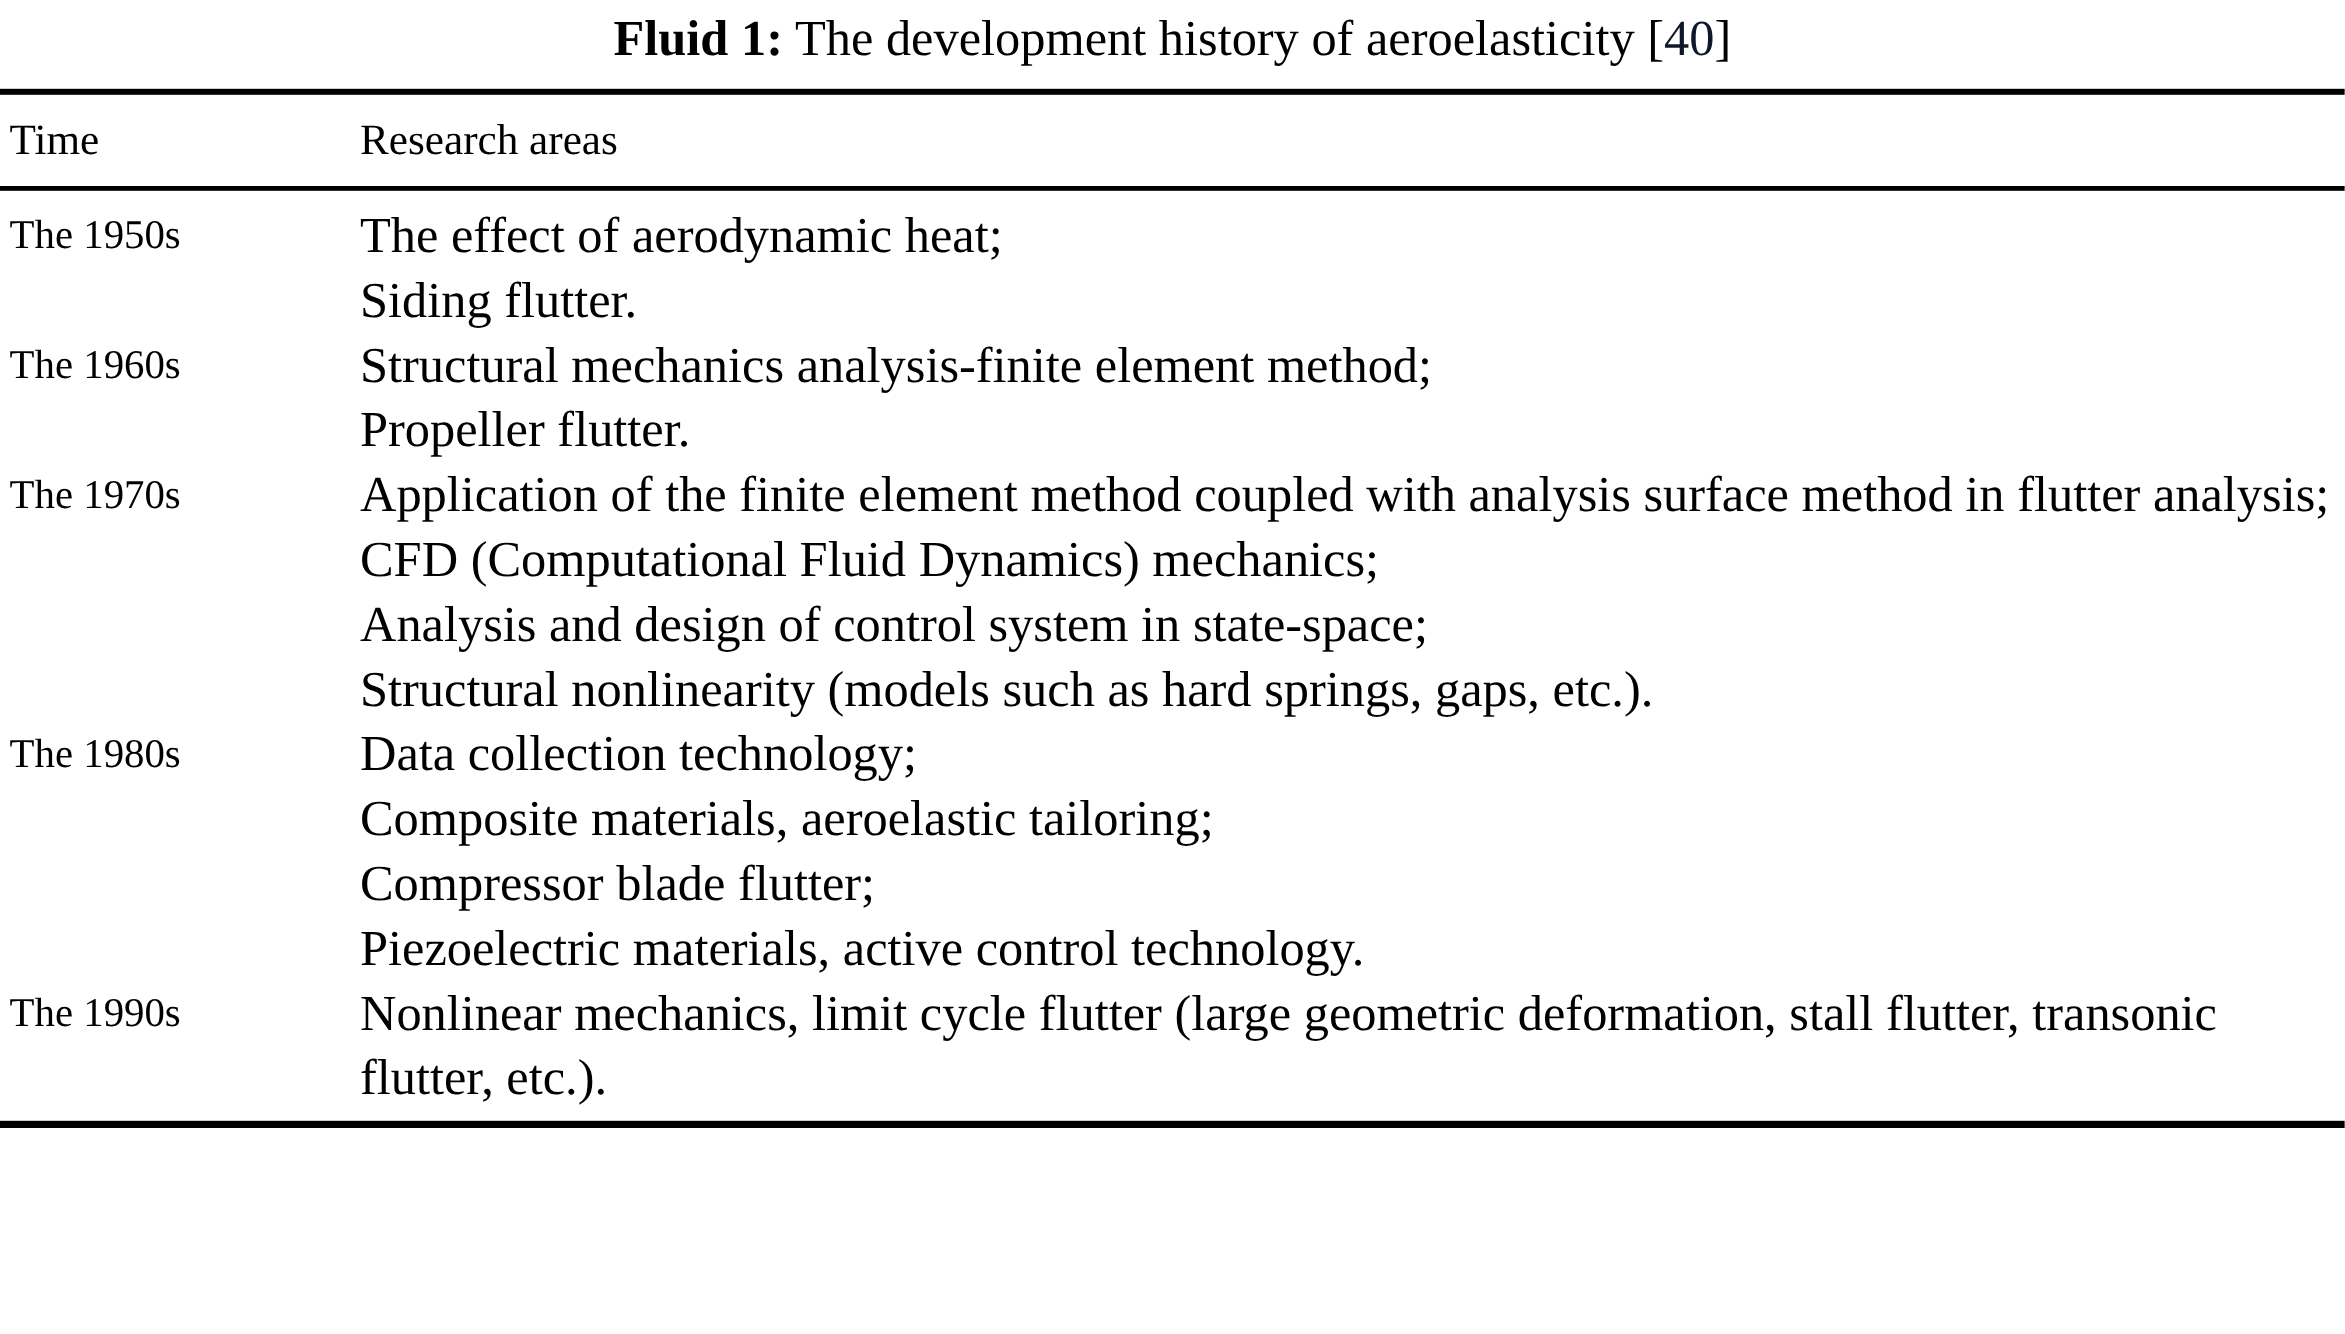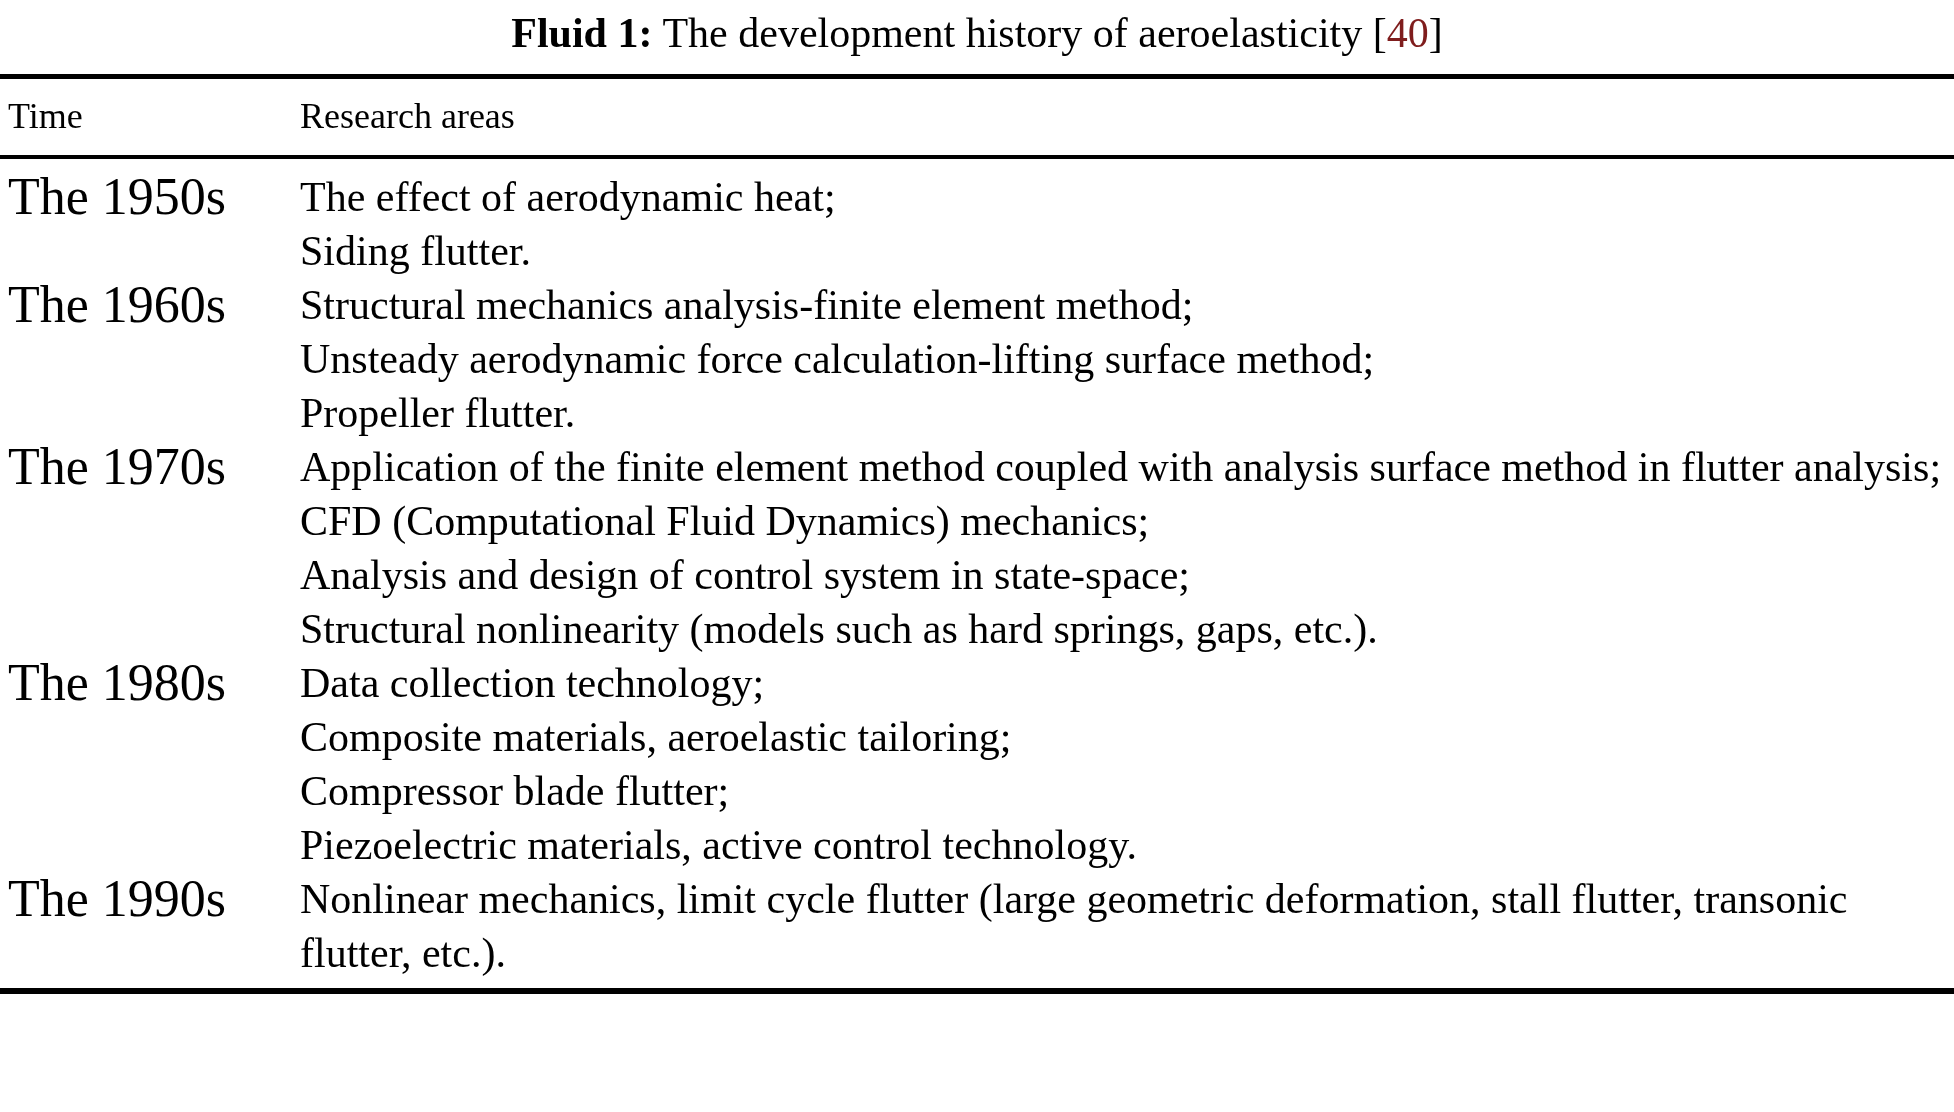--- a/index.html
+++ b/index.html
@@ -34,37 +34,37 @@
     font-size: 36px;
     line-height: 50px;
   }
 
   .tbody { padding: 11px 0 8px 8px; }
   .trow {
     display: grid;
     grid-template-columns: 292px 1fr;
   }
   .tcell-time {
-    font-size: 52px;
+    font-size: 34px;
     line-height: 54px;
   }
   .tcell-areas { padding-right: 6px; }
   .area-item {
     font-size: 42px;
     line-height: 54px;
   }
 </style>
 </head>
 <body>
 
 <div class="page">
 
   <div class="caption">
     <span class="cap-label">Fluid 1:</span><span>The development history of aeroelasticity</span>
-    <span><span>[</span><span class="cite-num" style="color: #7f1d1d;">40</span><span>]</span></span>
+    <span><span>[</span><span class="cite-num" style="color: #0f172a;">40</span><span>]</span></span>
   </div>
 
   <div class="rule rule-top"></div>
 
   <div class="header-row">
     <div>Time</div>
     <div>Research areas</div>
   </div>
 
   <div class="rule rule-mid"></div>
@@ -74,21 +74,20 @@
         <div class="tcell-time">The 1950s</div>
         <div class="tcell-areas">
           <div class="area-item">The effect of aerodynamic heat;</div>
           <div class="area-item">Siding flutter.</div>
         </div>
       </div>
       <div class="trow">
         <div class="tcell-time">The 1960s</div>
         <div class="tcell-areas">
           <div class="area-item">Structural mechanics analysis-finite element method;</div>
-          <div class="area-item">Unsteady aerodynamic force calculation-lifting surface method;</div>
           <div class="area-item">Propeller flutter.</div>
         </div>
       </div>
       <div class="trow">
         <div class="tcell-time">The 1970s</div>
         <div class="tcell-areas">
           <div class="area-item">Application of the finite element method coupled with analysis surface method in flutter analysis;</div>
           <div class="area-item">CFD (Computational Fluid Dynamics) mechanics;</div>
           <div class="area-item">Analysis and design of control system in state-space;</div>
           <div class="area-item">Structural nonlinearity (models such as hard springs, gaps, etc.).</div>

